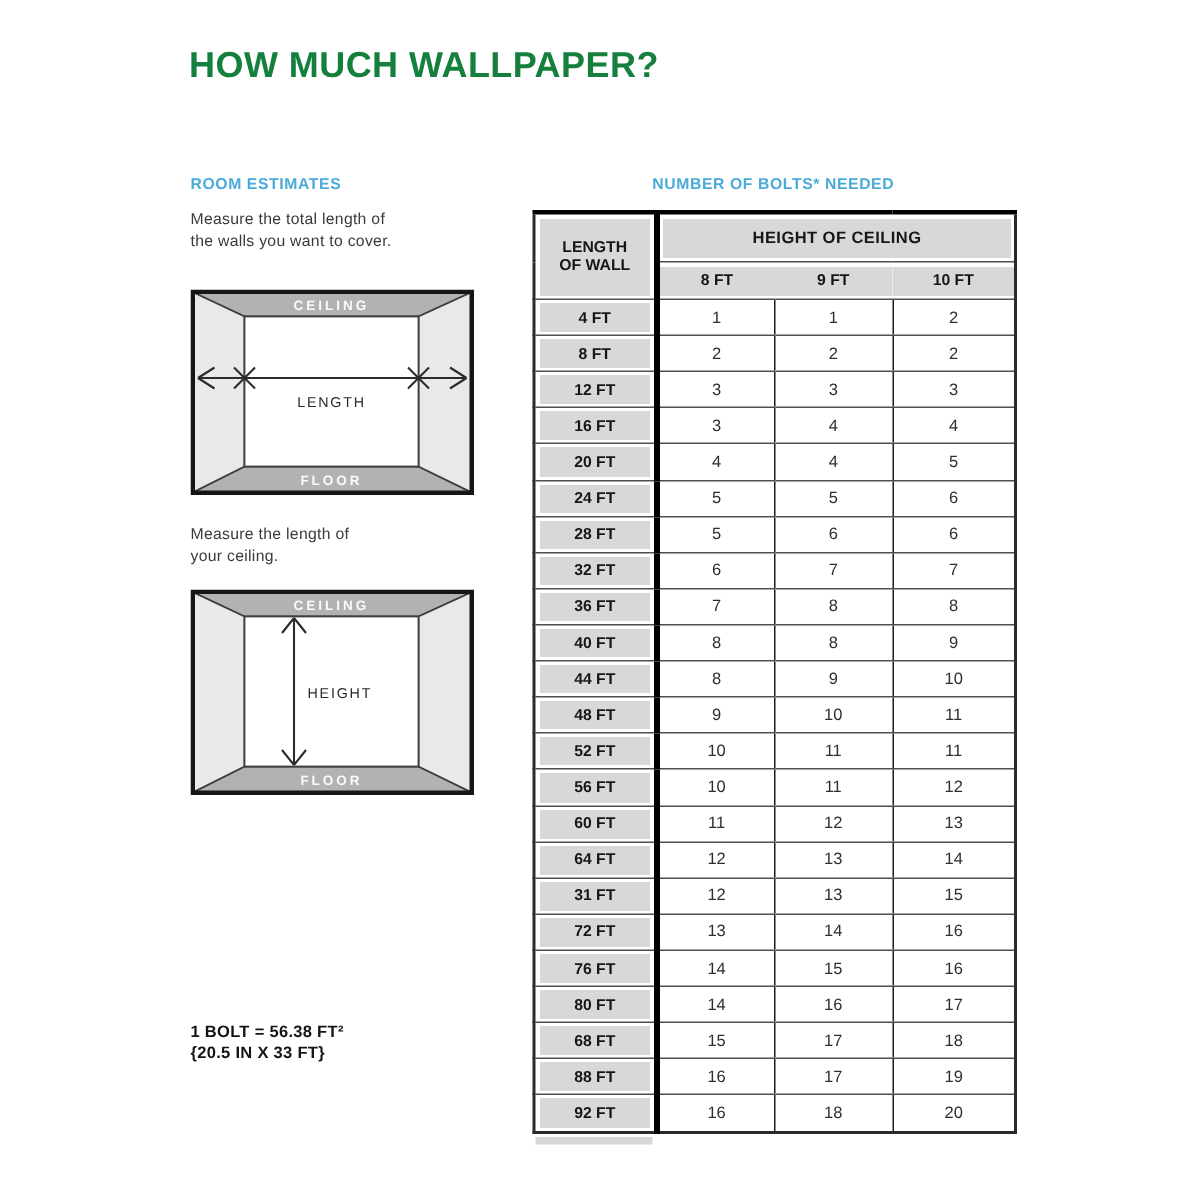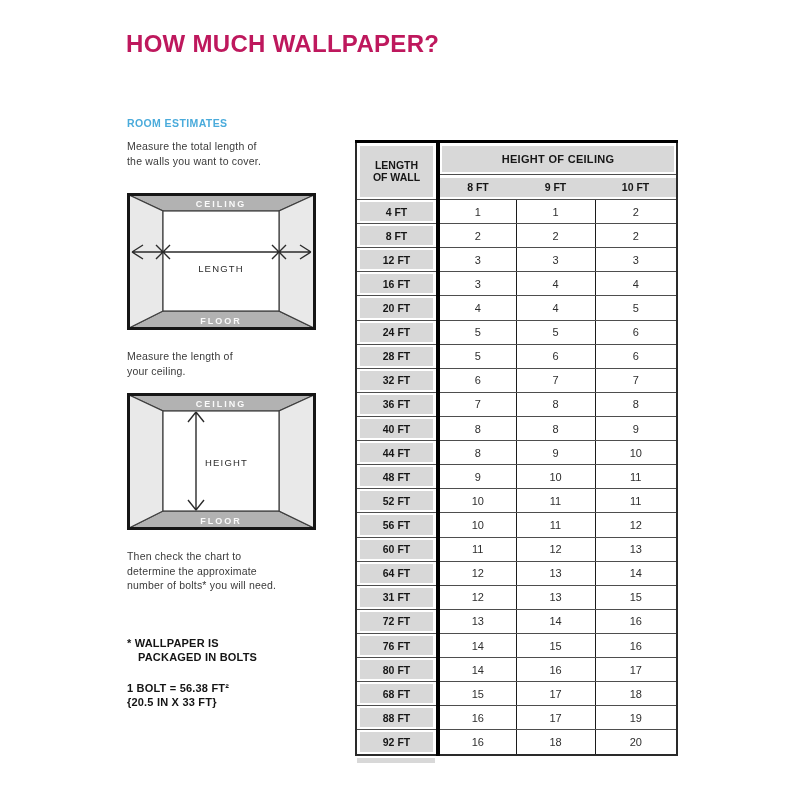--- a/index.html
+++ b/index.html
@@ -3,21 +3,21 @@
 <meta charset="utf-8">
 <style>
   html,body { margin:0; padding:0; background:#fff; }
   .page {
     position:relative; width:800px; height:800px; background:#ffffff;
     font-family:"Liberation Sans", sans-serif; color:#2e2e2e; overflow:hidden;
   }
   
   .main-title {
     position:absolute; left:126px; top:30px; margin:0;
-    font-size:24px; font-weight:bold; letter-spacing:0.3px; color:#be185d;
+    font-size:24px; font-weight:bold; letter-spacing:0.3px; color:#15803d;
   }
   .section-heading {
     position:absolute; margin:0;
     font-size:10.5px; font-weight:bold; letter-spacing:0.4px; color:#4aabdb;
   }
   #room-estimates-heading { left:127px; top:117px; }
   #bolts-heading { left:355px; top:117px; width:321px; text-align:center; }
   
   .para {
     position:absolute; left:127px; margin:0;
@@ -116,36 +116,28 @@
     <polygon class="wall" points="2,2 36,18 36,118 2,135"></polygon>
     <polygon class="wall" points="187,2 152,18 152,118 187,135"></polygon>
     <rect class="inner" x="36" y="18" width="116" height="100"></rect>
     <rect class="outer" x="1.5" y="1.5" width="186" height="134"></rect>
     <text class="room-label" x="94" y="13.5" text-anchor="middle">CEILING</text>
     <text class="room-label" x="94" y="130.5" text-anchor="middle">FLOOR</text>
     <path class="dim" d="M69 19 V117 M69 19 L61 29 M69 19 L77 29 M69 117 L61 107 M69 117 L77 107"></path>
     <text class="dim-label" x="78" y="72.5" text-anchor="start">HEIGHT</text>
   </svg>
 
-  <p class="para" id="para-chart">
-    <span>Then check the chart to</span>
-    <span>determine the approximate</span>
-    <span>number of bolts* you will need.</span>
-  </p>
-
-  <p class="bold-note" id="note-block">
-    <span>* WALLPAPER IS</span>
-    <span>PACKAGED IN BOLTS</span>
-  </p>
+
 
   <p class="bold-note" id="bolt-block">
     <span>1 BOLT = 56.38 FT²</span>
     <span>{20.5 IN X 33 FT}</span>
   </p>
 
+  <h2 class="section-heading" id="bolts-heading">NUMBER OF BOLTS* NEEDED</h2>
 
   <div class="table-wrap">
     <table class="bolts">
       <colgroup>
         <col style="width:82px">
           <col style="width:78px">
           <col style="width:79px">
           <col style="width:82px">
       </colgroup>
       <thead>

